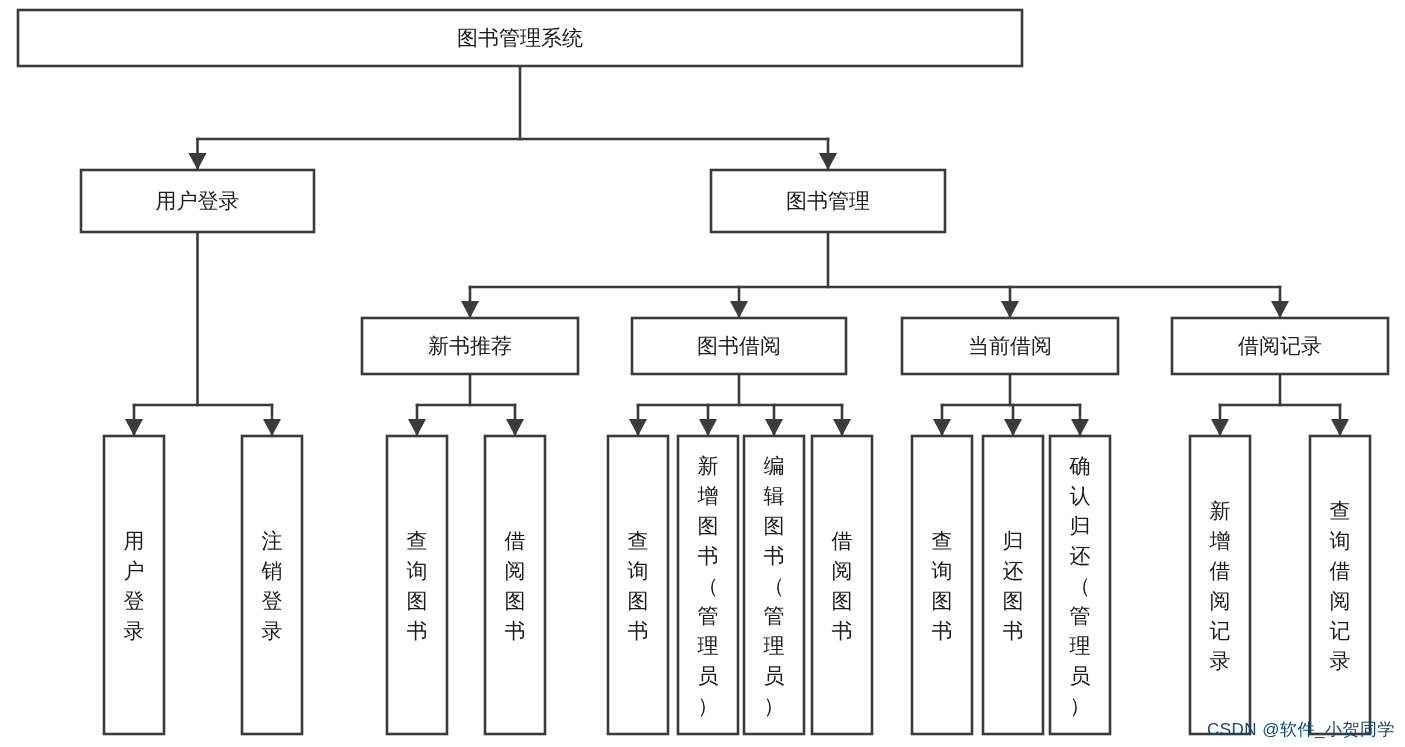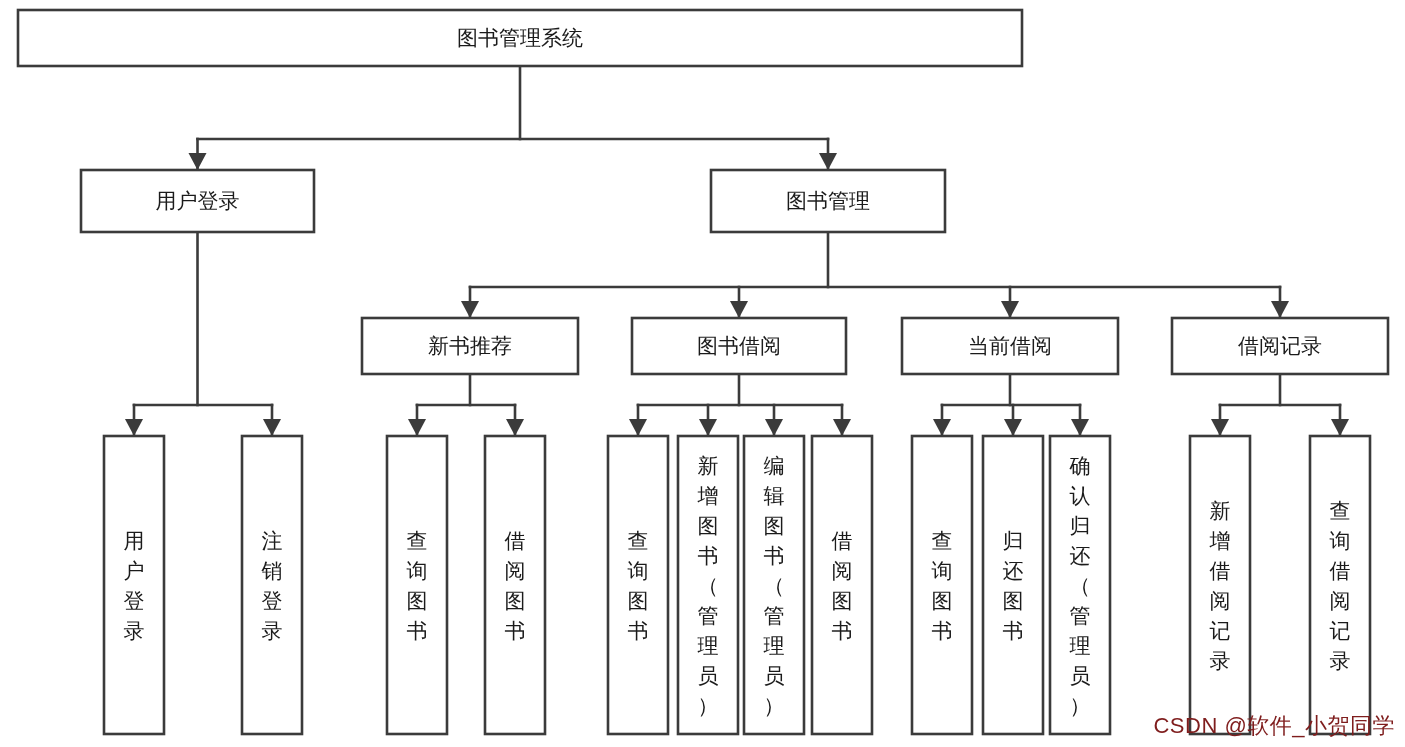--- a/index.html
+++ b/index.html
@@ -53,22 +53,22 @@
     font-size: 21px;
     text-anchor: middle;
   }
   text.node-label-vertical tspan {
     text-anchor: middle;
   }
   .watermark {
     position: absolute;
     right: 10px;
     bottom: 6px;
-    color: #7f1d1d;
-    font-size: 22px;
+    color: #0c4a6e;
+    font-size: 17px;
     font-family: "Liberation Sans", "DejaVu Sans", sans-serif;
     letter-spacing: 0.5px;
     white-space: nowrap;
     pointer-events: none;
   }
 </style>
 </head>
 <body>
 
 <div id="diagram-root">

